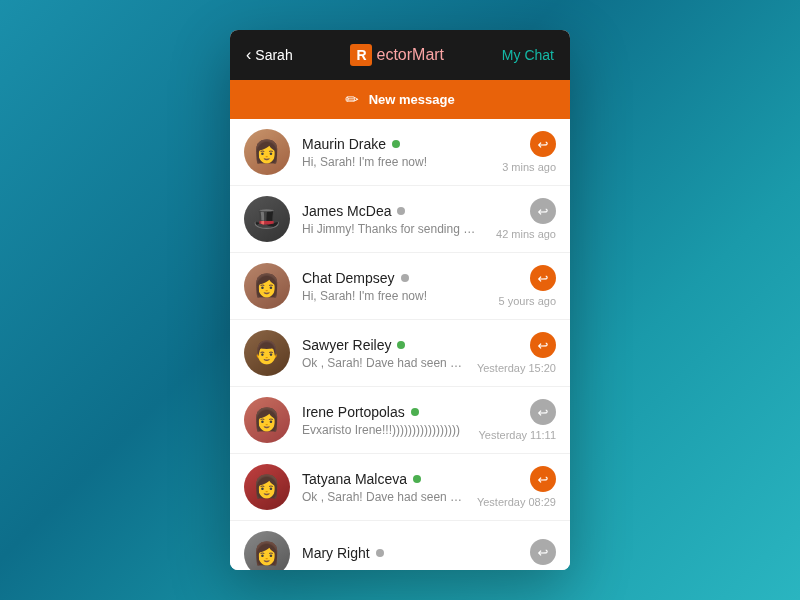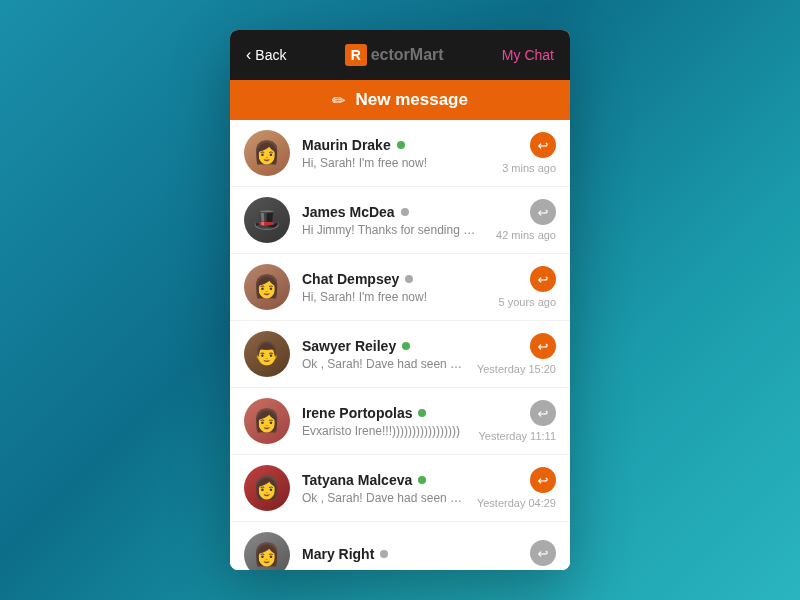--- a/index.html
+++ b/index.html
@@ -63,27 +63,27 @@
       font-size: 14px;
       width: 22px;
       height: 22px;
       border-radius: 3px;
       display: flex;
       align-items: center;
       justify-content: center;
     }
 
     .logo-text {
-      color: #737373;
+      color: #fca5a5;
       font-size: 16px;
-      font-weight: 700;
+      font-weight: 400;
     }
 
     .my-chat {
-      color: #ec4899;
+      color: #14b8a6;
       font-size: 14px;
     }
 
     
     .new-message-bar {
       background: #e8620a;
       display: flex;
       align-items: center;
       justify-content: center;
       gap: 10px;
@@ -91,21 +91,21 @@
       flex-shrink: 0;
     }
 
     .edit-icon {
       color: #fff;
       font-size: 16px;
     }
 
     .new-message-text {
       color: #fff;
-      font-size: 17px;
+      font-size: 13px;
       font-weight: 600;
     }
 
     
     .chat-list {
       flex: 1;
       overflow-y: auto;
       background: #fff;
     }
 
@@ -147,21 +147,21 @@
 
     .chat-name-row {
       display: flex;
       align-items: center;
       gap: 6px;
       margin-bottom: 3px;
     }
 
     .chat-name {
       font-size: 14px;
-      font-weight: 700;
+      font-weight: 400;
       color: #222;
     }
 
     .status-dot {
       width: 8px;
       height: 8px;
       border-radius: 50%;
       flex-shrink: 0;
     }
 
@@ -204,21 +204,21 @@
     }
   </style>
 </head>
 <body>
 
 <div class="phone-container">
 
   <div class="header">
     <div class="back-btn">
       <span class="back-chevron">‹</span>
-      <span>Back</span>
+      <span>Sarah</span>
     </div>
     <div class="logo-area">
       <div class="logo-r">R</div>
       <span class="logo-text">ectorMart</span>
     </div>
     <div class="my-chat">My Chat</div>
   </div>
 
   <div class="new-message-bar">
     <span class="edit-icon">✏</span>
@@ -312,21 +312,21 @@
     </div>
     <div class="chat-info">
       <div class="chat-name-row">
         <span class="chat-name">Tatyana Malceva</span>
         <span class="status-dot status-online"></span>
       </div>
       <div class="chat-preview">Ok , Sarah! Dave had seen the mockup s...</div>
     </div>
     <div class="chat-meta">
       <div class="reply-icon reply-orange">↩</div>
-      <span class="chat-time">Yesterday 04:29</span>
+      <span class="chat-time">Yesterday 08:29</span>
     </div>
   </div>
       <div class="chat-item">
     <div class="avatar avatar-7">
       <span style="font-size:22px;">👩</span>
     </div>
     <div class="chat-info">
       <div class="chat-name-row">
         <span class="chat-name">Mary Right</span>
         <span class="status-dot status-offline"></span>

